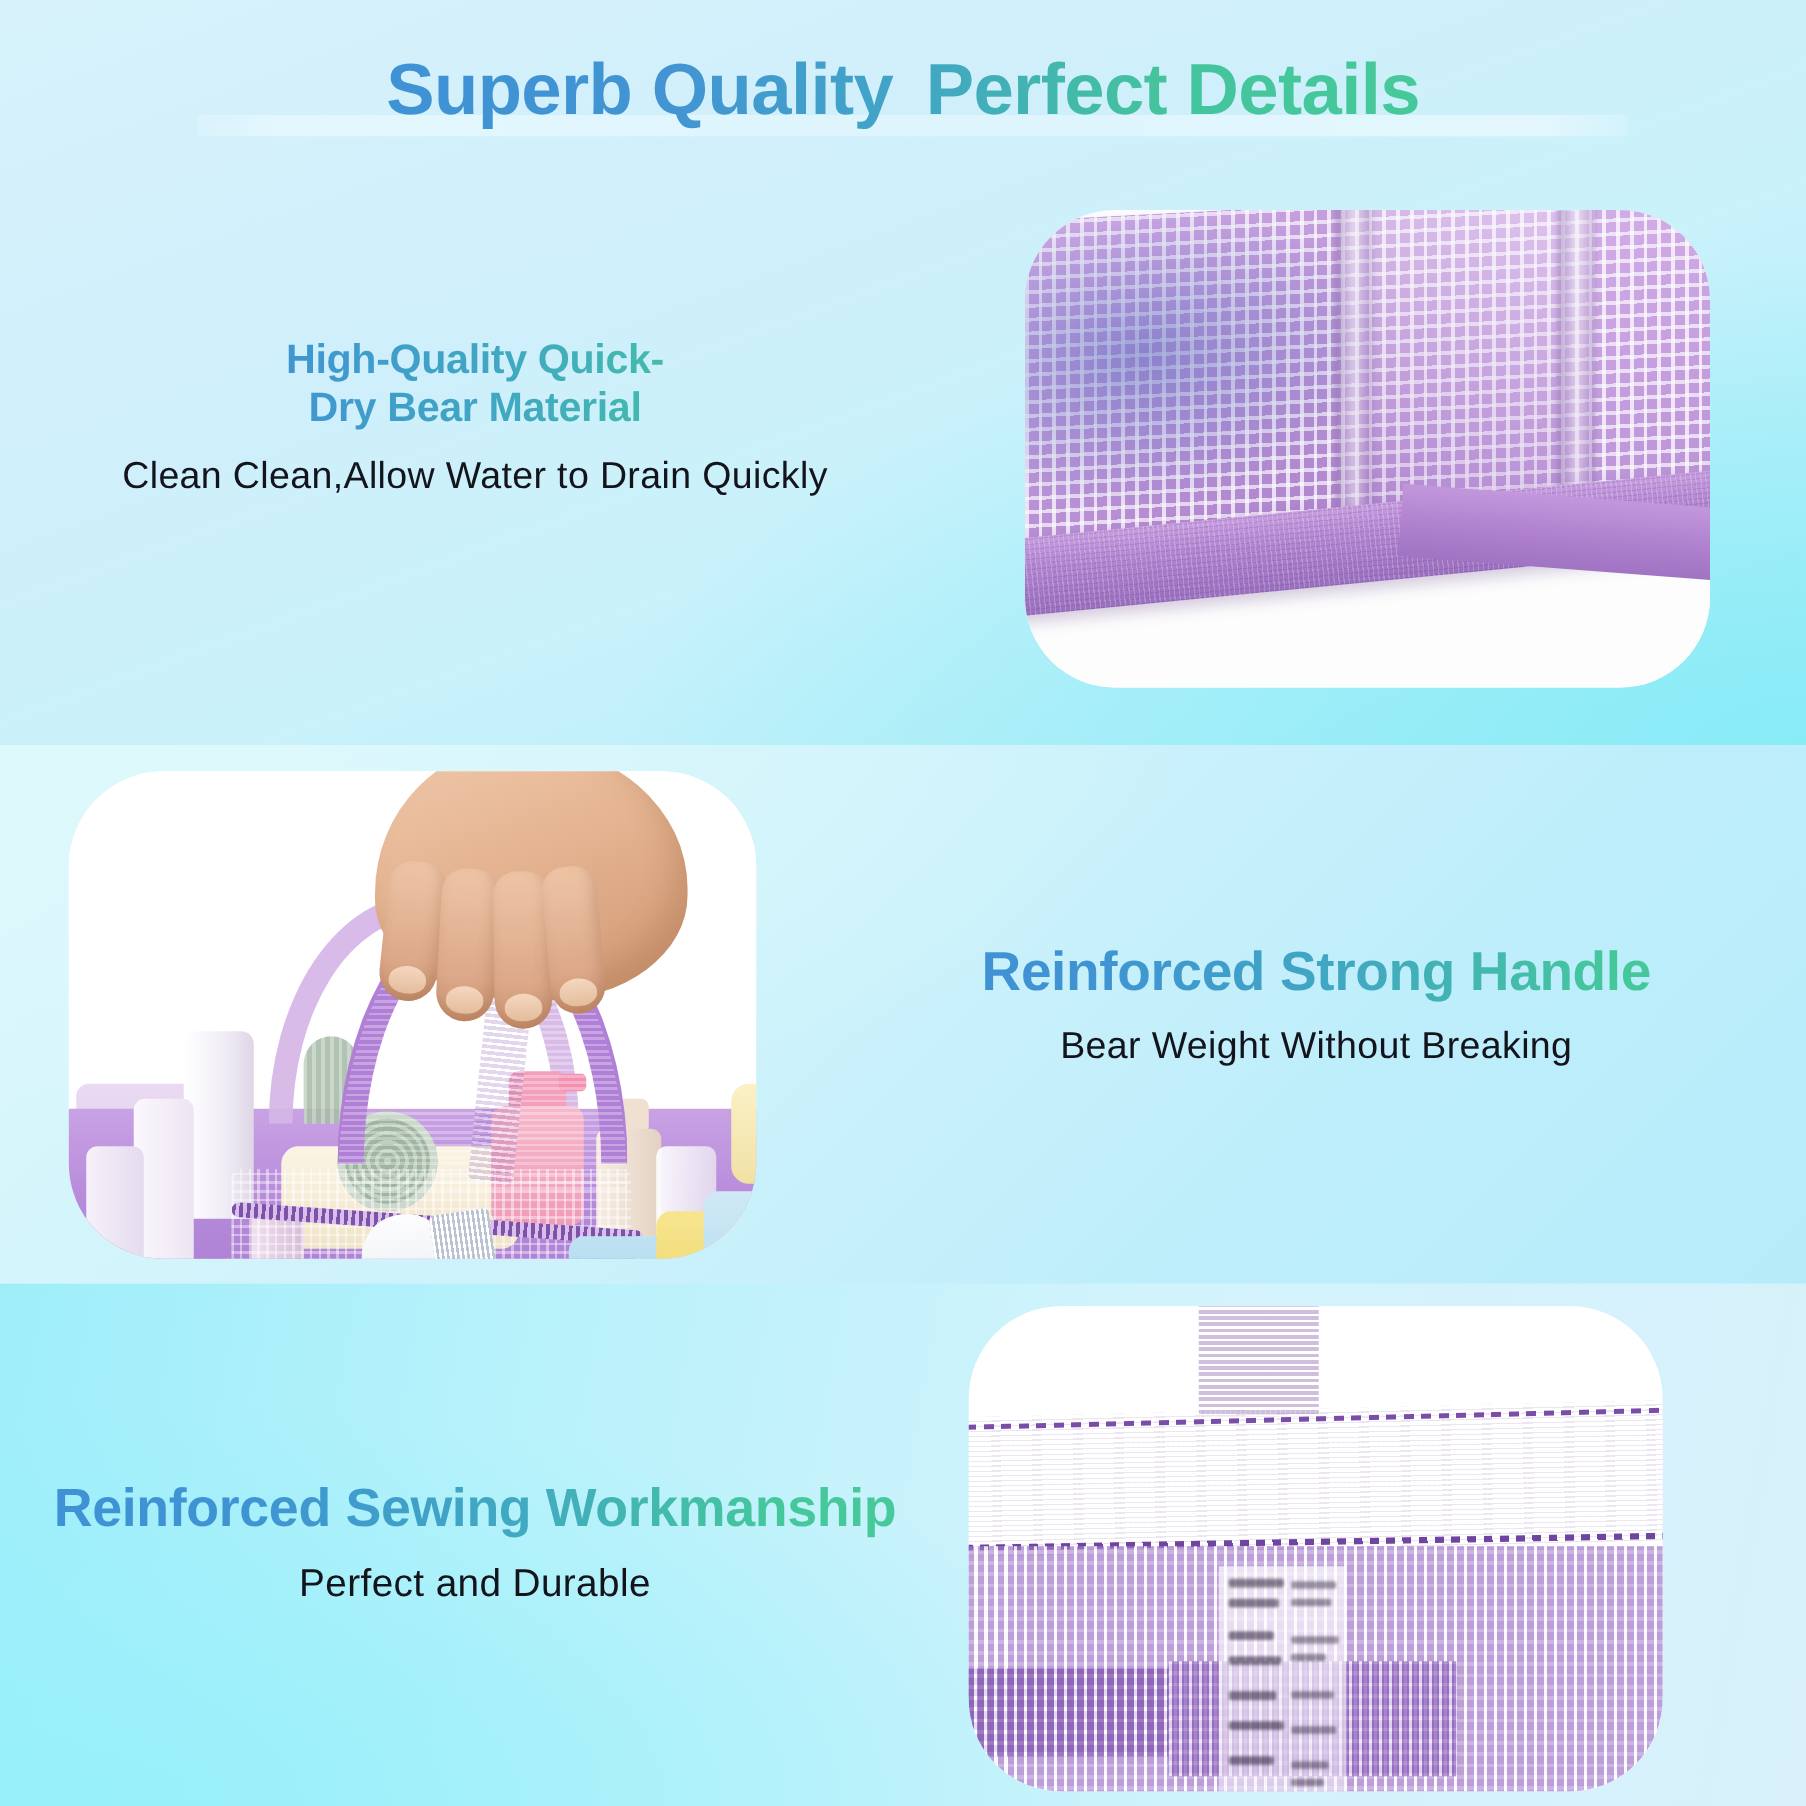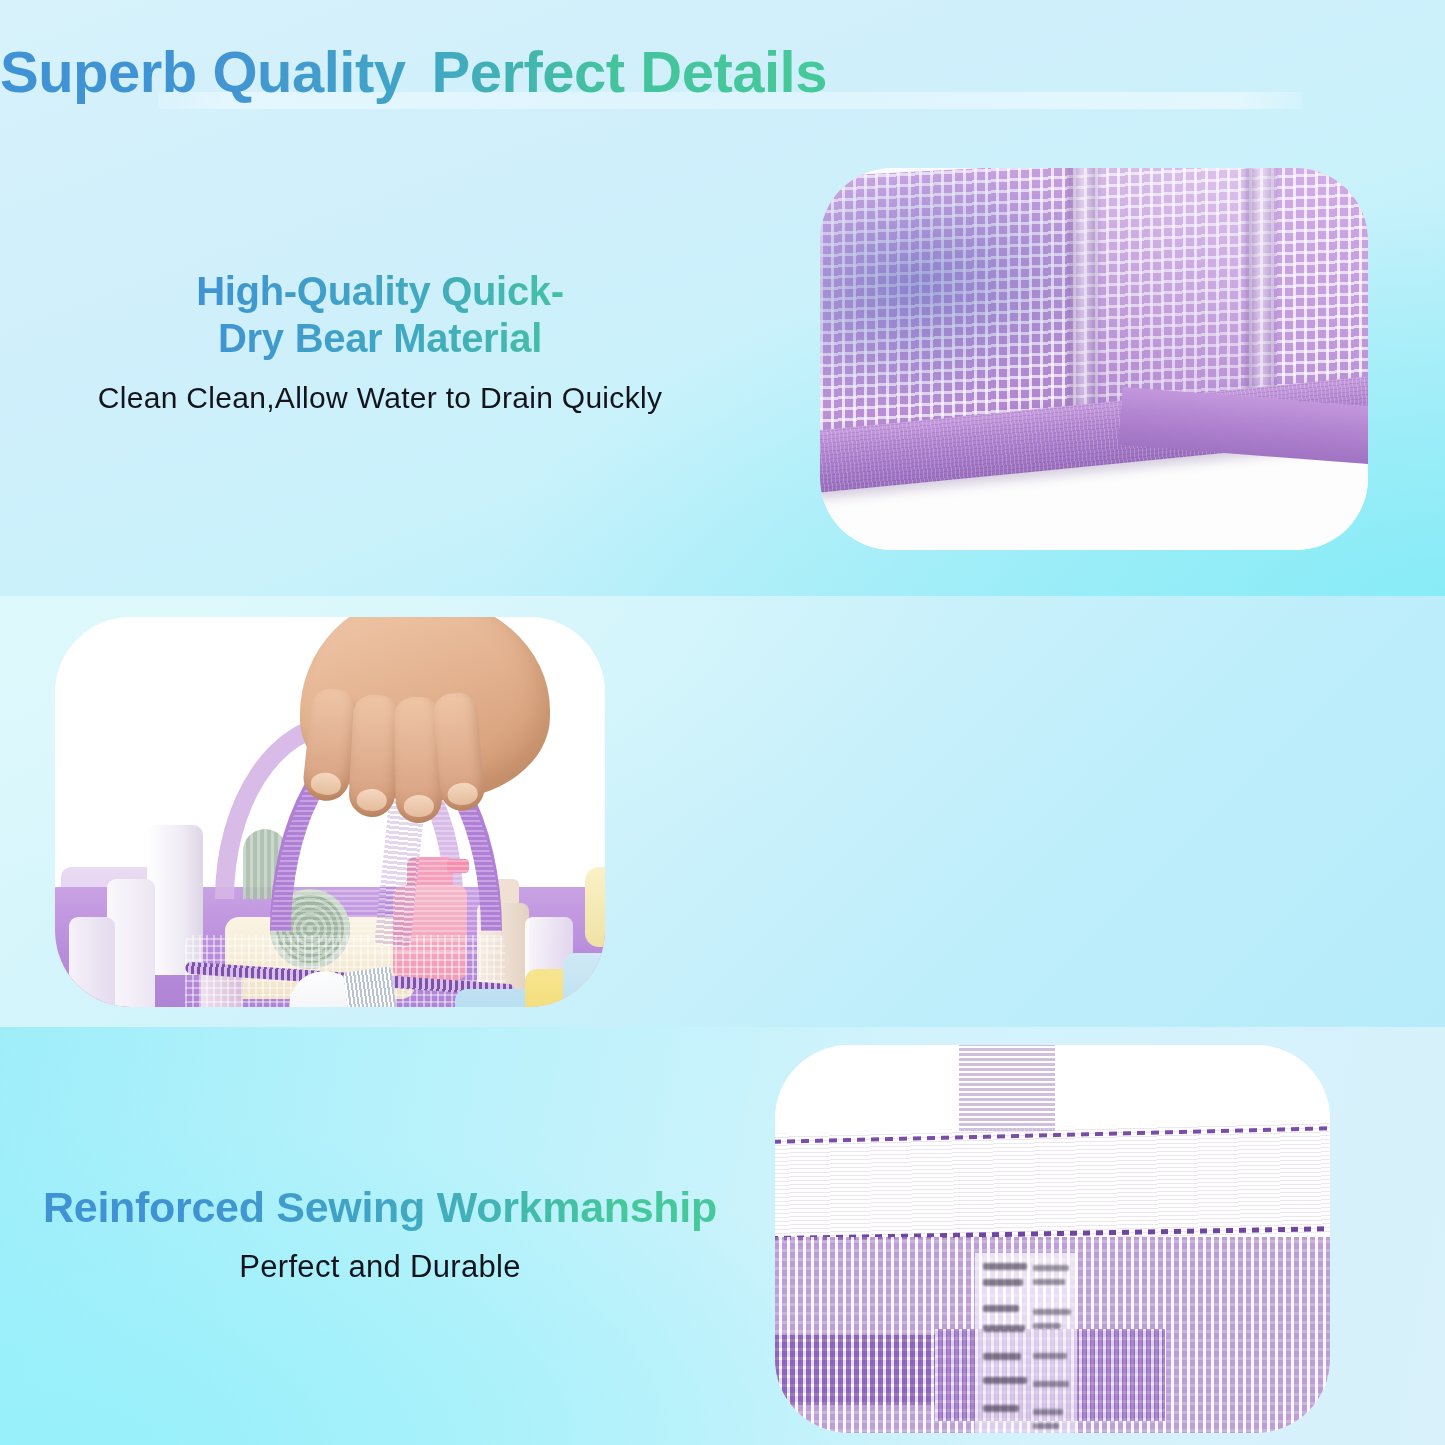--- a/index.html
+++ b/index.html
@@ -19,21 +19,21 @@
   .band2{top:596px;height:431px;
     background:
       radial-gradient(110% 130% at 0% 0%, rgba(222,249,252,.95) 0%, rgba(222,249,252,0) 60%),
       linear-gradient(135deg,#dcf8fc 0%,#cdf2fb 45%,#bfeefb 70%,#b6ecfa 100%);}
   .band3{top:1027px;height:418px;
     background:
       radial-gradient(120% 130% at 0% 100%, rgba(150,240,250,.95) 0%, rgba(150,240,250,0) 60%),
       linear-gradient(100deg,#9eeefa 0%,#b9f2fb 30%,#d3f3fc 62%,#d8f1fb 100%);}
 
   
-  .title-wrap{position:absolute;left:0;top:38px;width:1445px;}
+  .title-wrap{position:absolute;left:0;top:38px;width:1445px;text-align:center;}
   .title-underline{
     position:absolute;left:158px;top:92px;width:1145px;height:17px;
     background:linear-gradient(90deg,rgba(255,255,255,.15) 0%,rgba(229,247,254,.95) 6%,rgba(222,245,254,.98) 50%,rgba(229,247,254,.95) 94%,rgba(255,255,255,.15) 100%);
     border-radius:3px;
   }
   .title{
     position:relative;z-index:2;
     display:inline-block;
     font-size:58px;font-weight:bold;letter-spacing:-0.5px;
     background:linear-gradient(90deg,#3f92d4 0%,#4295d2 28%,#41a7c4 52%,#44c39d 74%,#46c99a 100%);
@@ -49,21 +49,21 @@
     margin:0;font-size:44px;font-weight:bold;line-height:1.17;letter-spacing:-0.3px;
     background:linear-gradient(90deg,#3f92d4 0%,#3f93d3 25%,#41a9c0 55%,#45c79c 82%,#46c99a 100%);
     -webkit-background-clip:text;background-clip:text;
     color:transparent;-webkit-text-fill-color:transparent;
   }
   .feat p{
     margin:18px 0 0 0;font-size:30px;font-weight:300;color:#14141c;
     letter-spacing:.3px;line-height:1.2;
   }
   .f1{left:30px;top:268px;width:700px;text-align:center;}
-  .f1 h2{font-size:40px;}
+  .f1 h2{font-size:33px;}
   .f2{left:688px;top:752px;width:730px;text-align:center;}
   .f2 h2{font-size:44px;}
   .f2 p{margin-top:16px;font-size:30px;}
   .f3{left:10px;top:1182px;width:740px;text-align:center;}
   .f3 h2{font-size:43px;}
   .f3 p{margin-top:16px;font-size:31px;}
 
   
   .photo{position:absolute;background:#fff;overflow:hidden;}
   .p1{left:820px;top:168px;width:548px;height:382px;border-radius:72px;}
@@ -295,20 +295,24 @@
       <div class="mesh-inner-shadow"></div>
       <div class="mesh-panel-edge" style="left:300px"></div>
       <div class="mesh-fold" style="left:292px"></div>
       <div class="mesh-fold" style="left:470px"></div>
     </div>
     <div class="p1-whitefloor"></div>
     <div class="binding"></div>
     <div class="binding2"></div>
   </div>
 
+  <div class="feat f2">
+    <h2>Reinforced Strong Handle</h2>
+    <p>Bear Weight Without Breaking</p>
+  </div>
 
   <div class="photo p2">
     <div class="scene"></div>
 
     <div class="lav-pouch item"></div>
     <div class="caddy"></div>
 
     <div class="handle handle-back"></div>
 
     <div class="fan-top item"></div>

